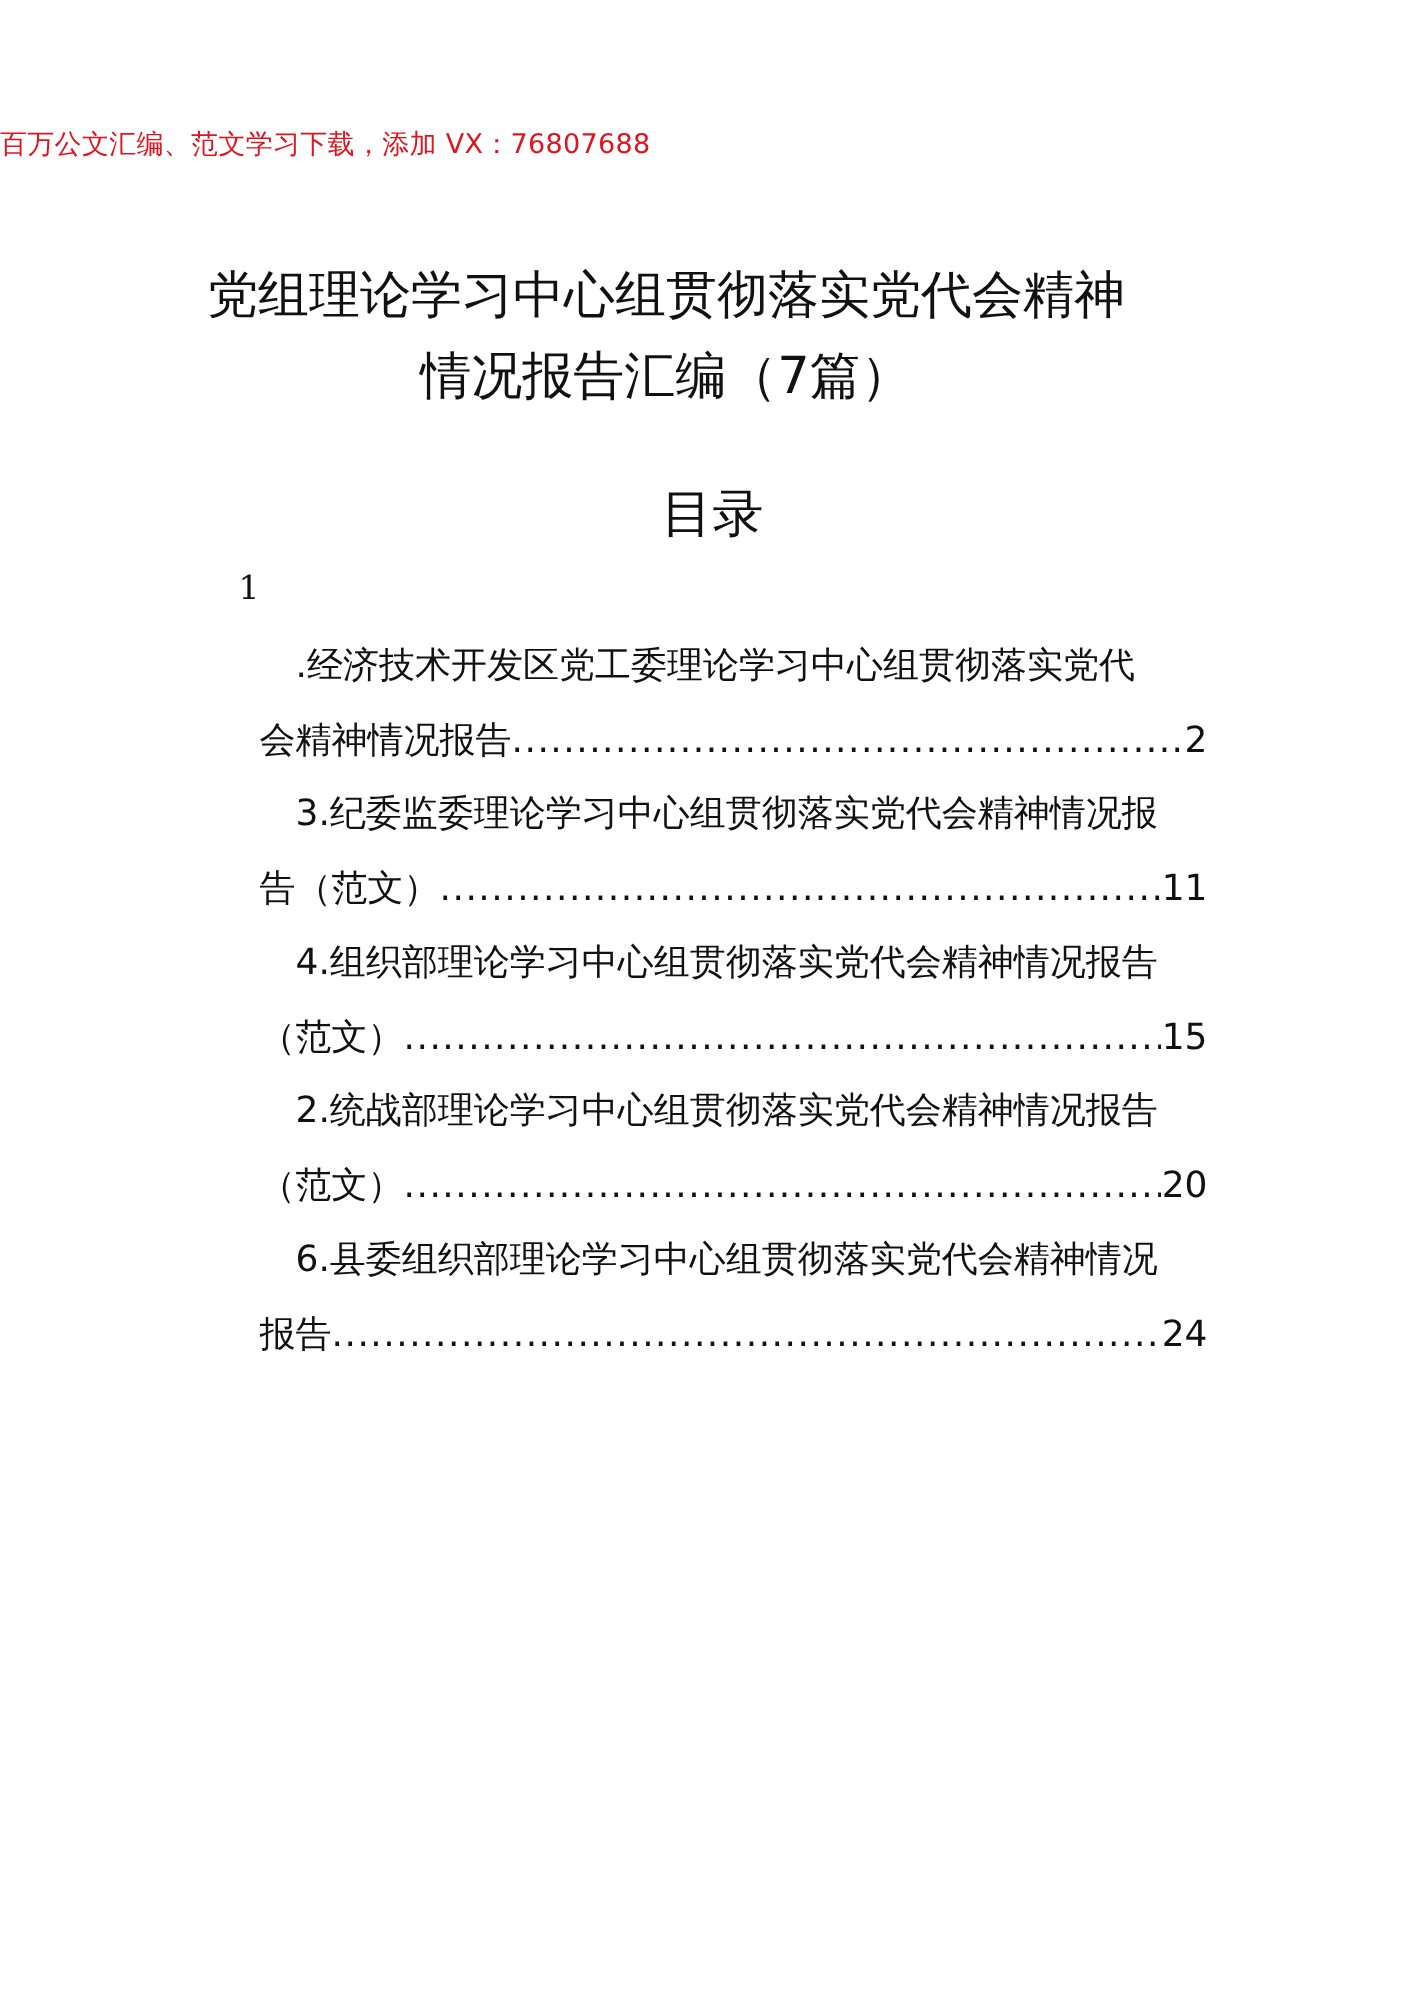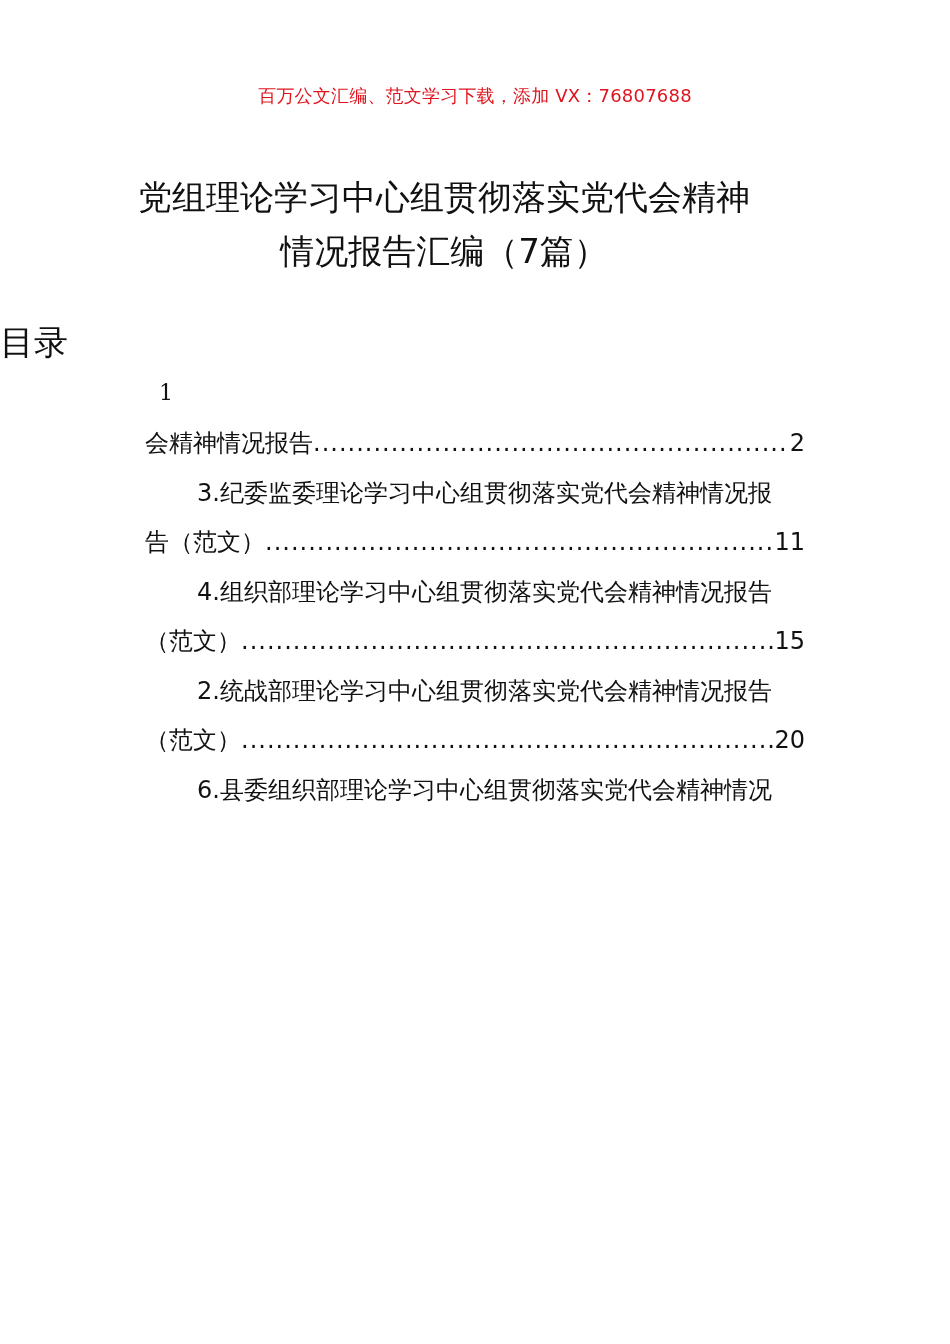--- a/index.html
+++ b/index.html
@@ -1,29 +1,29 @@
 <!DOCTYPE html>
 <html><head>
 <meta charset="utf-8">
 <style>
   html, body { margin: 0; padding: 0; background: #ffffff; }
   body { width: 950px; height: 1344px; position: relative; overflow: hidden;
          font-family: "DejaVu Sans", sans-serif; color: #111; }
-  .banner { position: absolute; top: 84px; left: 0; width: 950px; text-align: center;
+  .banner { position: absolute; top: 84px; left: 0; width: 950px; text-align: left;
             font-size: 18px; color: #e0141e; letter-spacing: 0.2px; }
   .title { position: absolute; top: 170px; left: 0; width: 888px; text-align: center;
            font-size: 34px; line-height: 54px; color: #111; }
-  .toc-heading { position: absolute; top: 320px; left: 0; width: 950px; 
+  .toc-heading { position: absolute; top: 320px; left: 0; width: 950px; text-align: center;
                  font-size: 34px; color: #111; }
   .stray-num { position: absolute; top: 380px; left: 159px;
                font-family: "DejaVu Serif", serif; font-size: 22px; color: #111; }
   .toc { position: absolute; top: 419px; left: 145px; width: 660px; }
   .entry { font-size: 24px; line-height: 49.5px; }
   .line1 { padding-left: 52px; white-space: nowrap; }
-  .line2 { display: flex; white-space: nowrap; overflow: hidden; }
+  .line2 { display: flex; white-space: nowrap; overflow: hidden; margin-left: 28px; }
   .line2 .txt { flex: 0 0 auto; }
   .line2 .leader { flex: 1 1 auto; overflow: hidden; letter-spacing: 1px; }
   .line2 .leader::before { content: "....................................................................................................................................................................................."; }
   .line2 .pg { flex: 0 0 auto; }
 </style>
 </head>
 <body>
 
 <div class="banner">百万公文汇编、范文学习下载，添加 VX：76807688</div>
 
@@ -31,20 +31,21 @@
   <div>党组理论学习中心组贯彻落实党代会精神</div>
   <div>情况报告汇编（7篇）</div>
 </div>
 
 <div class="toc-heading">目录</div>
 
 <div class="stray-num">1</div>
 
 <div class="toc">
   <div class="entry">
+    <div class="line1">.经济技术开发区党工委理论学习中心组贯彻落实党代</div>
     <div class="line2">
         <span class="txt">会精神情况报告</span>
         <span class="leader"></span>
         <span class="pg">2</span>
       </div>
   </div>
   <div class="entry">
     <div class="line1">3.纪委监委理论学习中心组贯彻落实党代会精神情况报</div>
     <div class="line2">
         <span class="txt">告（范文）</span>
@@ -63,14 +64,19 @@
   <div class="entry">
     <div class="line1">2.统战部理论学习中心组贯彻落实党代会精神情况报告</div>
     <div class="line2">
         <span class="txt">（范文）</span>
         <span class="leader"></span>
         <span class="pg">20</span>
       </div>
   </div>
   <div class="entry">
     <div class="line1">6.县委组织部理论学习中心组贯彻落实党代会精神情况</div>
+    <div class="line2">
+        <span class="txt">报告</span>
+        <span class="leader"></span>
+        <span class="pg">24</span>
+      </div>
   </div>
 </div>
 
 </body></html>

